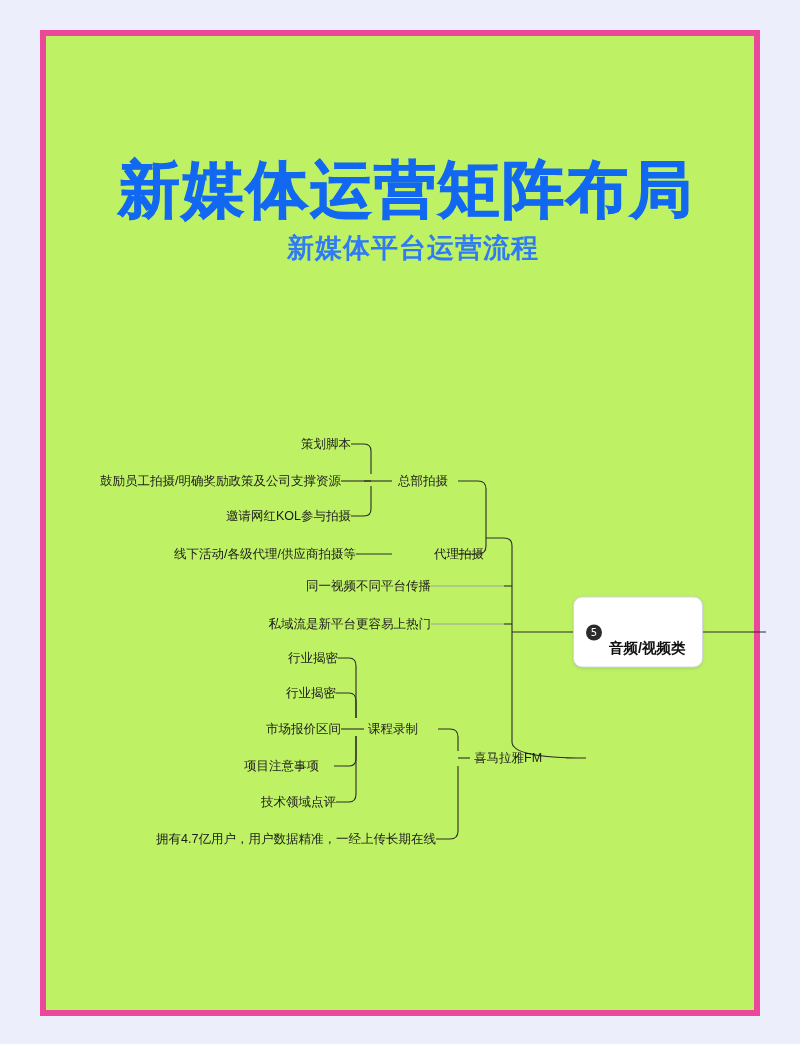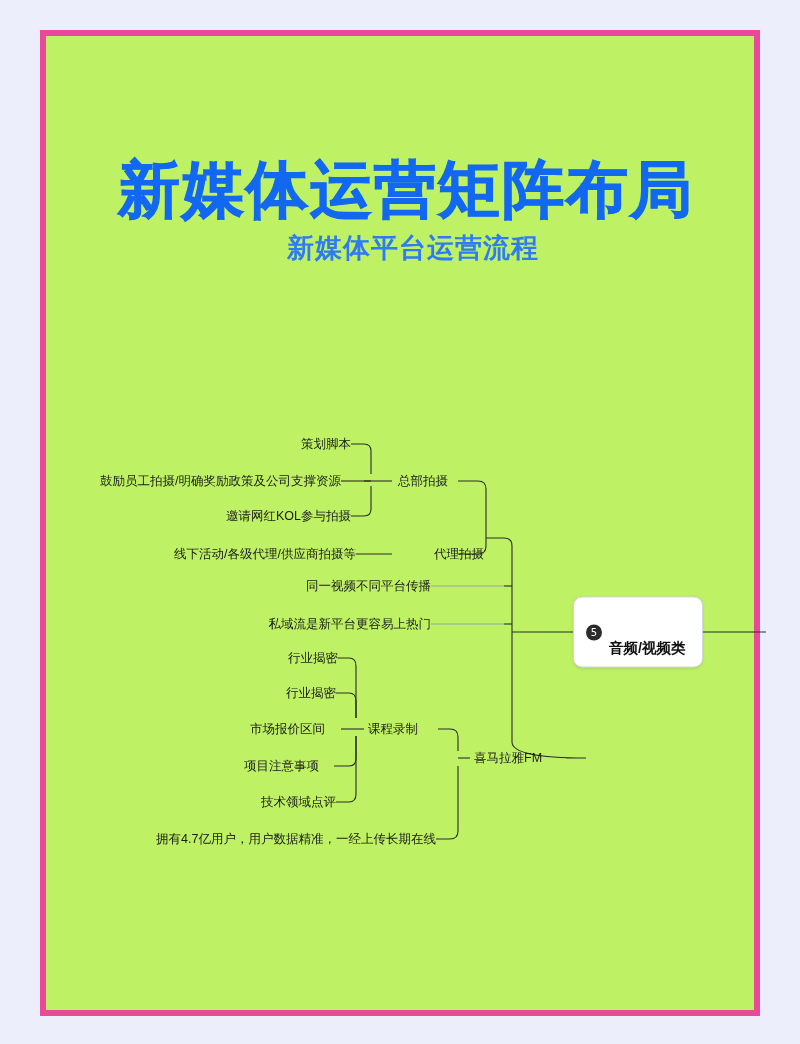--- a/index.html
+++ b/index.html
@@ -171,21 +171,21 @@
       <div class="node" style="left:352px; top:85px;">总部拍摄</div>
 
       <div class="node r" style="left:68px; top:158px; width:242px;">线下活动/各级代理/供应商拍摄等</div>
       <div class="node" style="left:360px; top:158px;margin-left:28px;">代理拍摄</div>
 
       <div class="node r" style="left:222px; top:190px; width:163px;">同一视频不同平台传播</div>
       <div class="node r" style="left:155px; top:228px; width:230px;">私域流是新平台更容易上热门</div>
 
       <div class="node r" style="left:212px; top:262px; width:80px;">行业揭密</div>
       <div class="node r" style="left:210px; top:297px; width:80px;">行业揭密</div>
-      <div class="node r" style="left:174px; top:333px; width:105px;">市场报价区间</div>
+      <div class="node r" style="left:190px; top:333px; width:105px;">市场报价区间</div>
       <div class="node r" style="left:168px; top:370px; width:105px;">项目注意事项</div>
       <div class="node r" style="left:185px; top:406px; width:105px;">技术领域点评</div>
       <div class="node" style="left:322px; top:333px;">课程录制</div>
       <div class="node r" style="left:60px; top:443px; width:330px;">拥有4.7亿用户，用户数据精准，一经上传长期在线</div>
       <div class="node" style="left:428px; top:362px;">喜马拉雅FM</div>
 
       <div class="root-node" style="left:527px; top:236px;">
         <span class="root-badge">5</span>
         <span class="root-label">音频/视频类</span>
       </div>

